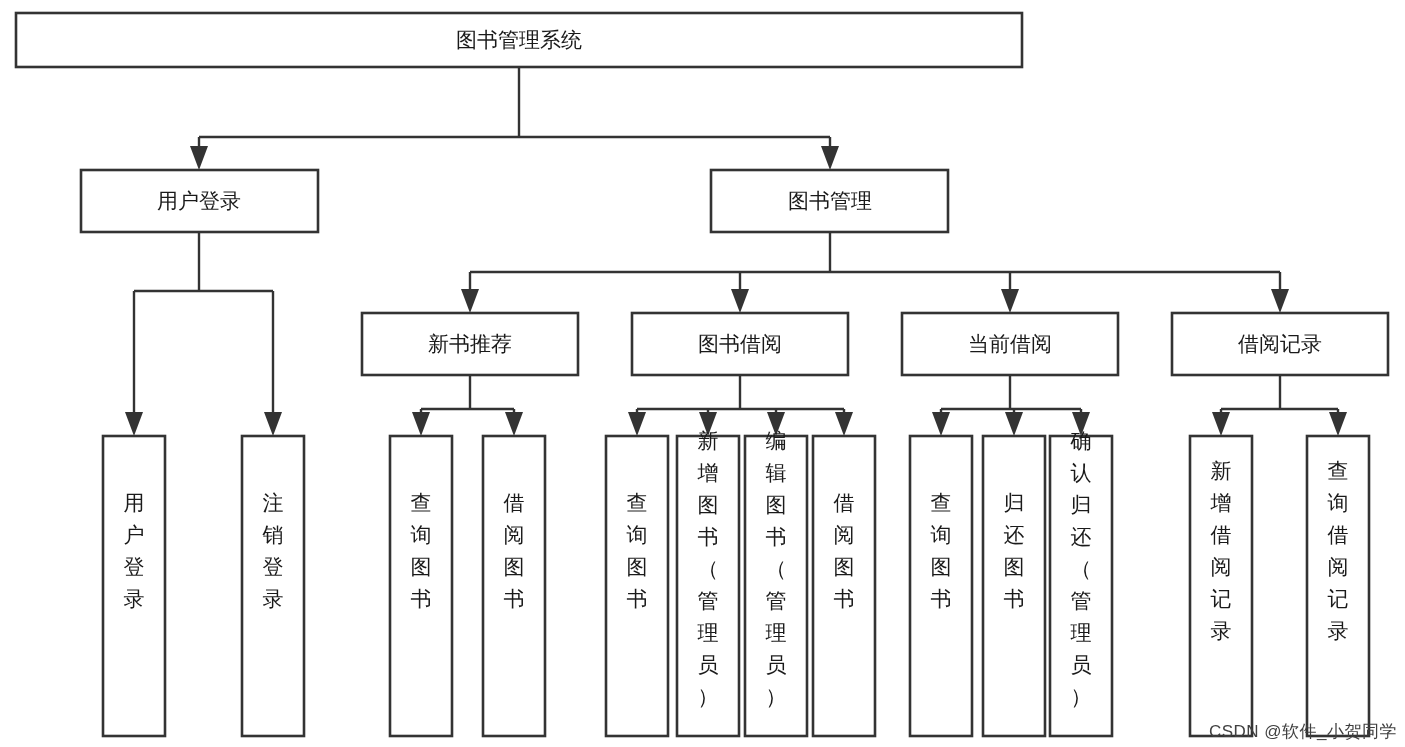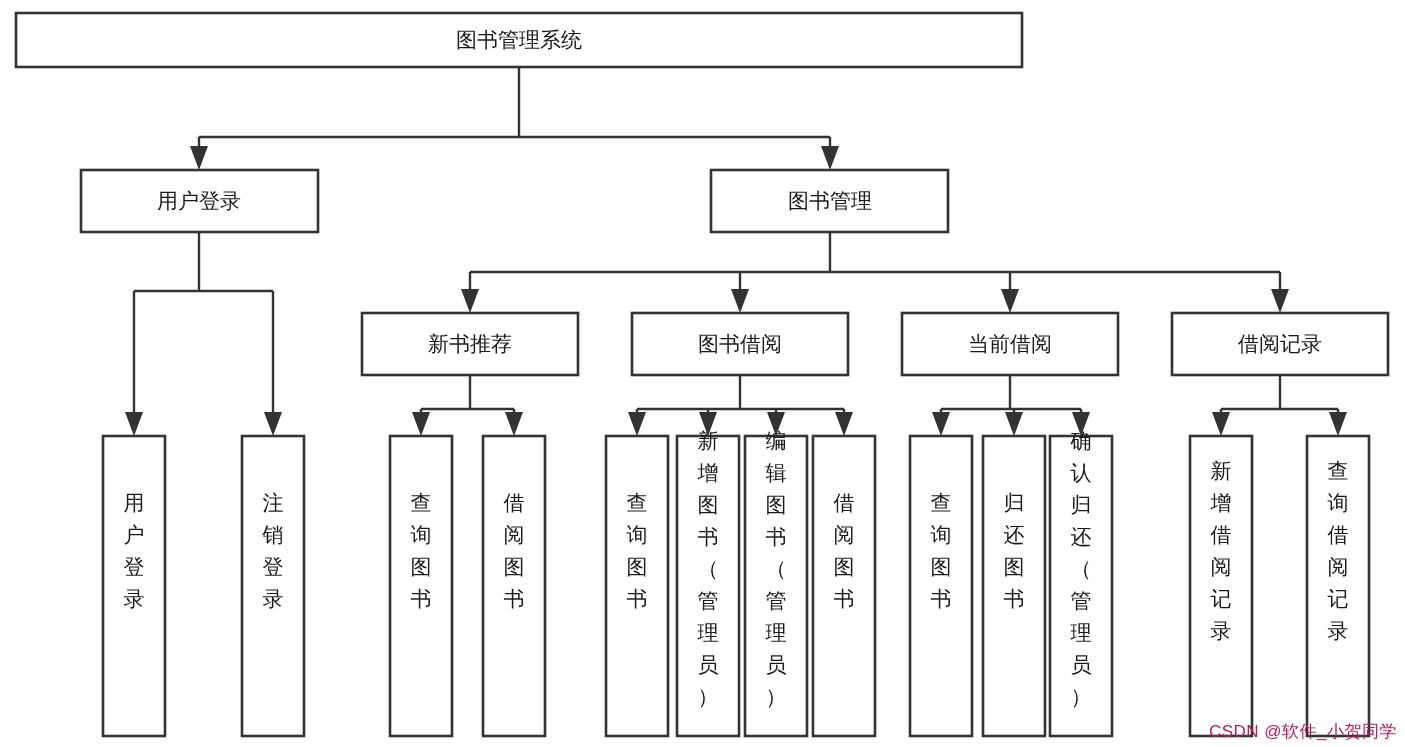--- a/index.html
+++ b/index.html
@@ -45,21 +45,21 @@
   .arrow-head {
     fill: #333333;
     stroke: none;
   }
   .watermark {
     position: absolute;
     right: 8px;
     bottom: 4px;
     font-family: "Liberation Sans", "DejaVu Sans", sans-serif;
     font-size: 17px;
-    color: #be185d;
+    color: #404040;
     white-space: nowrap;
     letter-spacing: 0.5px;
     margin-left: 36px;
   }
 </style>
 </head>
 <body>
 
 <svg id="diagram" viewBox="0 0 1405 747" xmlns="http://www.w3.org/2000/svg">
 

